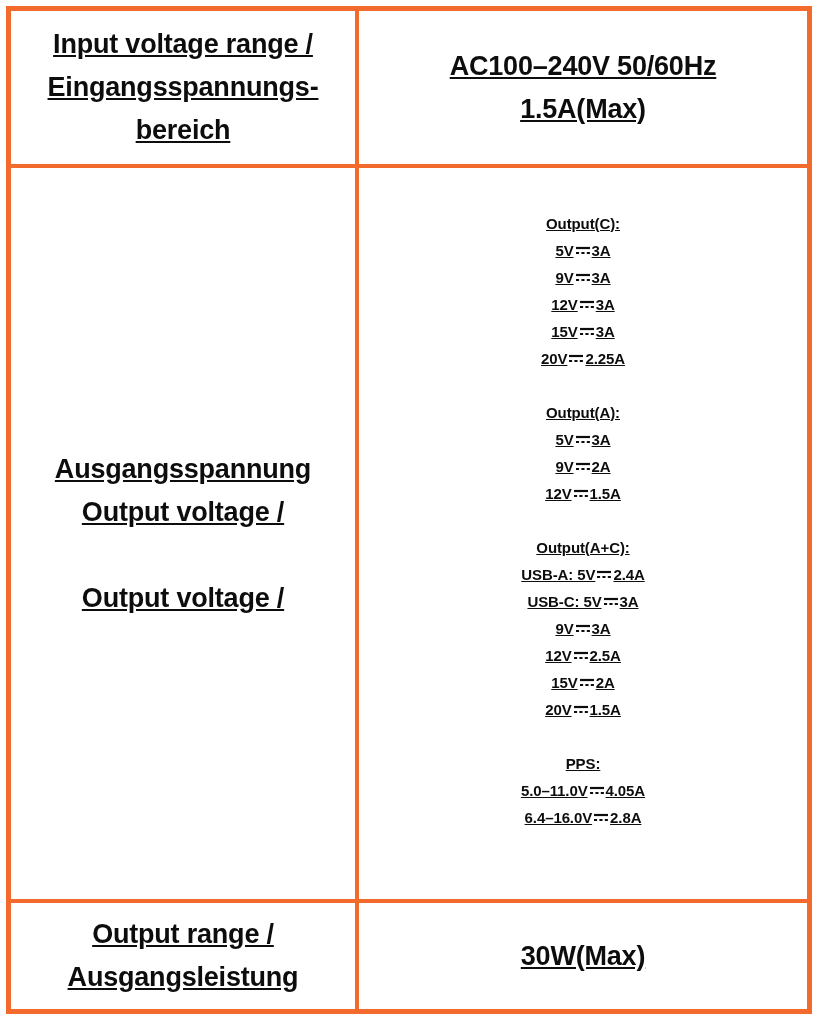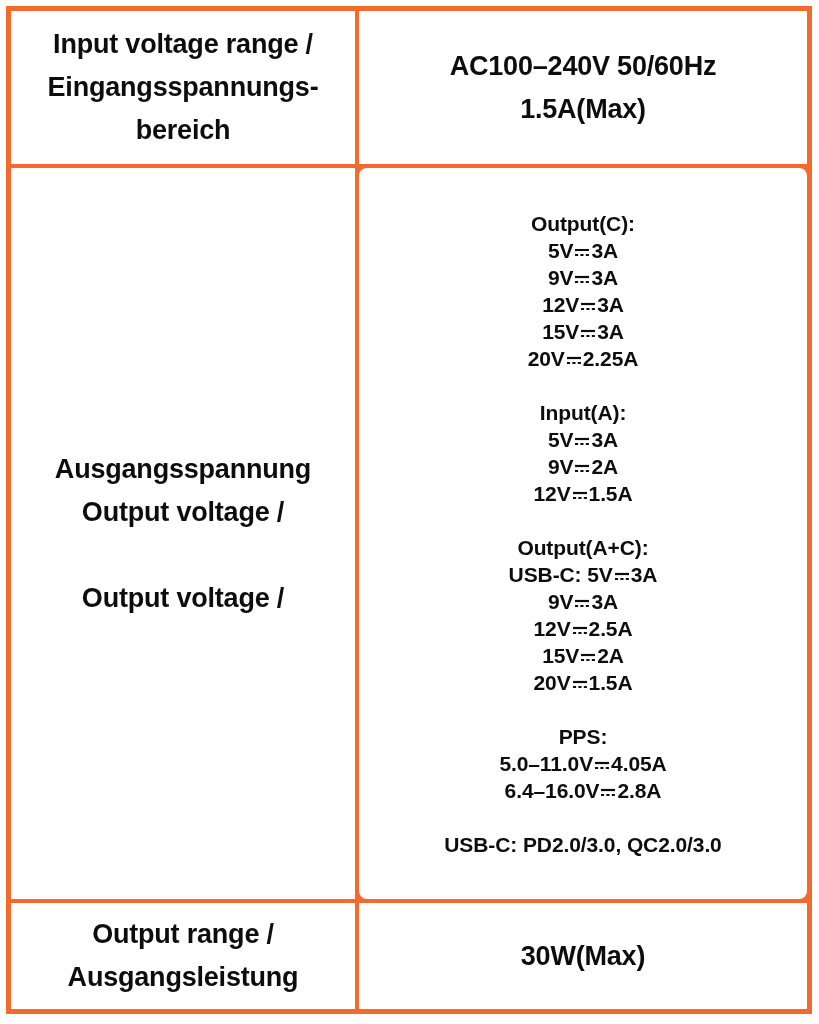--- a/index.html
+++ b/index.html
@@ -19,42 +19,42 @@
   .sheet{
     position:absolute;
     left:6px; top:6px;
     width:806px; height:1008px;
     border:5px solid var(--orange);
     background:var(--orange);
     display:grid;
     grid-template-columns:344px 1fr;
     grid-template-rows:153px 1fr 106px;
     gap:4px;
+    text-decoration:underline;
   }
   .cell{
     background:#ffffff;
     display:flex;
     flex-direction:column;
     justify-content:center;
     align-items:center;
     text-align:center;
     overflow:hidden;
   }
   .big{
     font-size:27px;
     font-weight:700;
     line-height:43px;
     letter-spacing:-0.2px;
   }
   .specs{
-    font-size:21px;
+    font-size:15px;
     font-weight:700;
     line-height:27px;
     letter-spacing:-0.1px;
-    border-radius:8px;
   }
   .gap{height:27px;}
   .gap-lg{height:43px;}
   .spec-line{white-space:nowrap;display:block;}
   .dc{
     display:inline-block;
     vertical-align:baseline;
     margin:0 2px 1px 2px;
   }
 </style>
@@ -94,35 +94,39 @@
         </svg><span>3A</span></div>
       <div class="spec-line"><span>15V</span><svg width="14" height="9" viewBox="0 0 14 9" class="dc">
           <line x1="0" y1="2" x2="14" y2="2" stroke="#0d0d0d" stroke-width="2.2"></line>
           <line x1="0" y1="7" x2="14" y2="7" stroke="#0d0d0d" stroke-width="2" stroke-dasharray="3.1 2.3"></line>
         </svg><span>3A</span></div>
       <div class="spec-line"><span>20V</span><svg width="14" height="9" viewBox="0 0 14 9" class="dc">
           <line x1="0" y1="2" x2="14" y2="2" stroke="#0d0d0d" stroke-width="2.2"></line>
           <line x1="0" y1="7" x2="14" y2="7" stroke="#0d0d0d" stroke-width="2" stroke-dasharray="3.1 2.3"></line>
         </svg><span>2.25A</span></div>
       <div class="gap"></div>
-      <div class="spec-line">Input(A):</div>
+      <div class="spec-line">Output(A):</div>
       <div class="spec-line"><span>5V</span><svg width="14" height="9" viewBox="0 0 14 9" class="dc">
           <line x1="0" y1="2" x2="14" y2="2" stroke="#0d0d0d" stroke-width="2.2"></line>
           <line x1="0" y1="7" x2="14" y2="7" stroke="#0d0d0d" stroke-width="2" stroke-dasharray="3.1 2.3"></line>
         </svg><span>3A</span></div>
       <div class="spec-line"><span>9V</span><svg width="14" height="9" viewBox="0 0 14 9" class="dc">
           <line x1="0" y1="2" x2="14" y2="2" stroke="#0d0d0d" stroke-width="2.2"></line>
           <line x1="0" y1="7" x2="14" y2="7" stroke="#0d0d0d" stroke-width="2" stroke-dasharray="3.1 2.3"></line>
         </svg><span>2A</span></div>
       <div class="spec-line"><span>12V</span><svg width="14" height="9" viewBox="0 0 14 9" class="dc">
           <line x1="0" y1="2" x2="14" y2="2" stroke="#0d0d0d" stroke-width="2.2"></line>
           <line x1="0" y1="7" x2="14" y2="7" stroke="#0d0d0d" stroke-width="2" stroke-dasharray="3.1 2.3"></line>
         </svg><span>1.5A</span></div>
       <div class="gap"></div>
       <div class="spec-line">Output(A+C):</div>
+      <div class="spec-line"><span>USB-A: 5V</span><svg width="14" height="9" viewBox="0 0 14 9" class="dc">
+          <line x1="0" y1="2" x2="14" y2="2" stroke="#0d0d0d" stroke-width="2.2"></line>
+          <line x1="0" y1="7" x2="14" y2="7" stroke="#0d0d0d" stroke-width="2" stroke-dasharray="3.1 2.3"></line>
+        </svg><span>2.4A</span></div>
       <div class="spec-line"><span>USB-C: 5V</span><svg width="14" height="9" viewBox="0 0 14 9" class="dc">
           <line x1="0" y1="2" x2="14" y2="2" stroke="#0d0d0d" stroke-width="2.2"></line>
           <line x1="0" y1="7" x2="14" y2="7" stroke="#0d0d0d" stroke-width="2" stroke-dasharray="3.1 2.3"></line>
         </svg><span>3A</span></div>
       <div class="spec-line"><span>9V</span><svg width="14" height="9" viewBox="0 0 14 9" class="dc">
           <line x1="0" y1="2" x2="14" y2="2" stroke="#0d0d0d" stroke-width="2.2"></line>
           <line x1="0" y1="7" x2="14" y2="7" stroke="#0d0d0d" stroke-width="2" stroke-dasharray="3.1 2.3"></line>
         </svg><span>3A</span></div>
       <div class="spec-line"><span>12V</span><svg width="14" height="9" viewBox="0 0 14 9" class="dc">
           <line x1="0" y1="2" x2="14" y2="2" stroke="#0d0d0d" stroke-width="2.2"></line>
@@ -140,21 +144,20 @@
       <div class="spec-line">PPS:</div>
       <div class="spec-line"><span>5.0–11.0V</span><svg width="14" height="9" viewBox="0 0 14 9" class="dc">
           <line x1="0" y1="2" x2="14" y2="2" stroke="#0d0d0d" stroke-width="2.2"></line>
           <line x1="0" y1="7" x2="14" y2="7" stroke="#0d0d0d" stroke-width="2" stroke-dasharray="3.1 2.3"></line>
         </svg><span>4.05A</span></div>
       <div class="spec-line"><span>6.4–16.0V</span><svg width="14" height="9" viewBox="0 0 14 9" class="dc">
           <line x1="0" y1="2" x2="14" y2="2" stroke="#0d0d0d" stroke-width="2.2"></line>
           <line x1="0" y1="7" x2="14" y2="7" stroke="#0d0d0d" stroke-width="2" stroke-dasharray="3.1 2.3"></line>
         </svg><span>2.8A</span></div>
       <div class="gap"></div>
-      <div class="spec-line">USB-C: PD2.0/3.0, QC2.0/3.0</div>
     </div>
 
   <div class="cell big" id="power-label">
       <div class="text-line">Output range /</div>
       <div class="text-line">Ausgangsleistung</div>
     </div>
   <div class="cell big">
     <div>30W(Max)</div>
   </div>
 </div>

